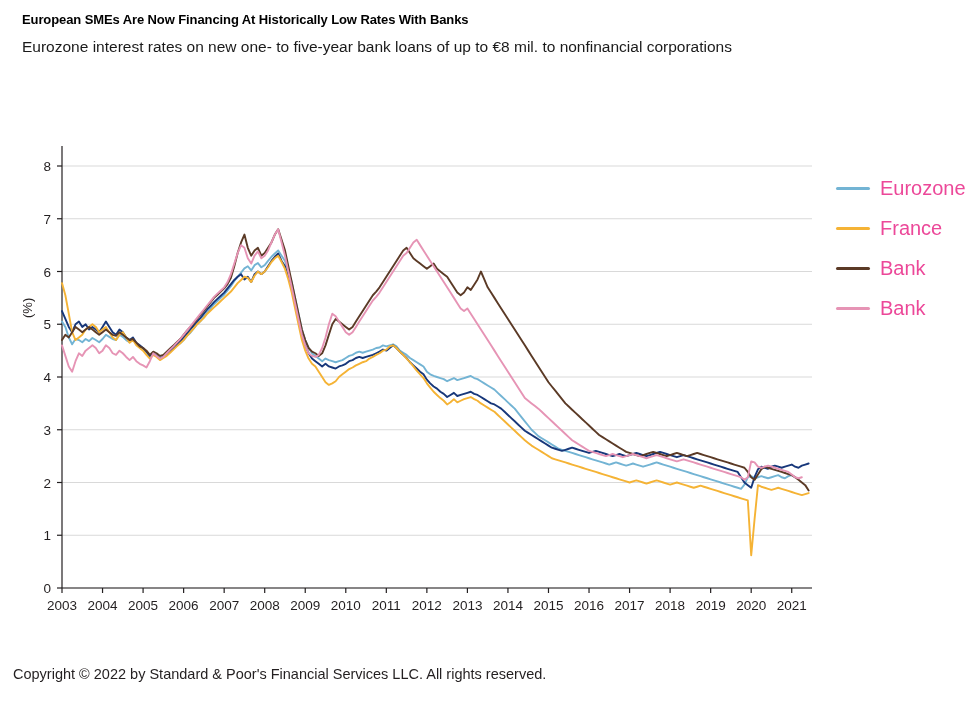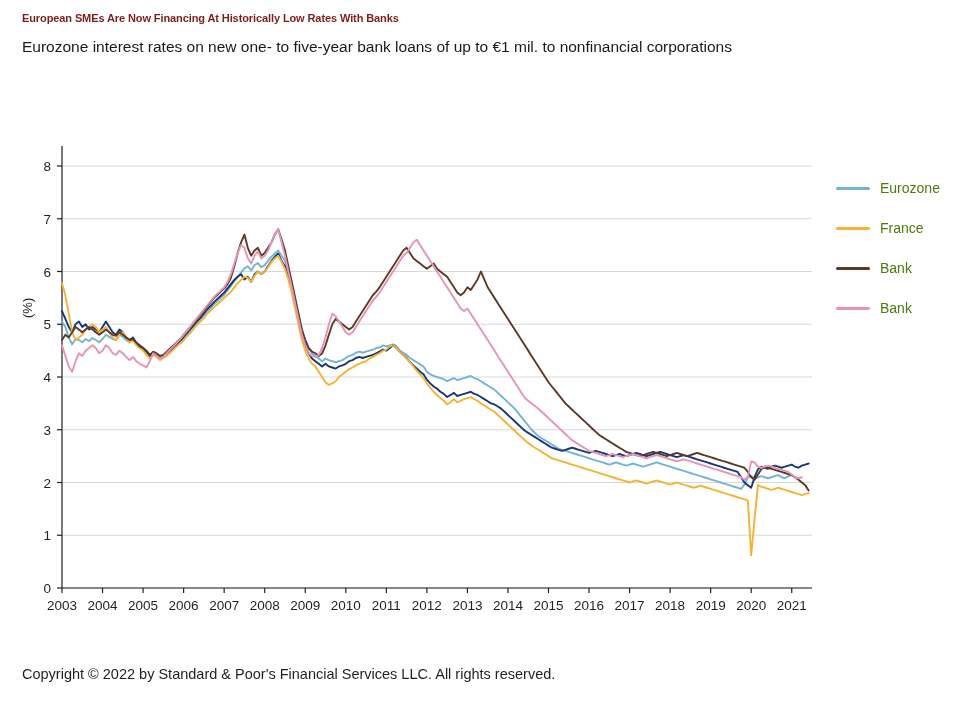--- a/index.html
+++ b/index.html
@@ -16,24 +16,24 @@
     overflow: hidden;
   }
   .page {
     position: absolute;
     inset: 0;
   }
   .title {
     position: absolute;
     left: 22px;
     top: 12px;
-    font-size: 11px;
+    font-size: 13px;
     font-weight: bold;
     letter-spacing: -0.1px;
-    color: #7f1d1d;
+    color: #000000;
   }
   .subtitle {
     position: absolute;
     left: 22px;
     top: 36px;
     width: 810px;
     font-size: 15.5px;
     line-height: 1.42;
     color: #1a1a1a;
   }
@@ -70,51 +70,51 @@
     height: 40px;
   }
   .legend-swatch {
     width: 34px;
     height: 3px;
     border-radius: 2px;
     margin-right: 10px;
     flex: 0 0 auto;
   }
   .legend-label {
-    font-size: 14px;
-    color: #4d7c0f;
+    font-size: 20px;
+    color: #ec4899;
     white-space: nowrap;
   }
   .source {
     position: absolute;
     left: 22px;
     top: 640px;
     font-size: 14.5px;
     color: #231f20;
   }
   .copyright {
     position: absolute;
-    left: 22px;
+    left: 13px;
     top: 666px;
     font-size: 14.5px;
     color: #231f20;
   }
   .tick-label {
     font-size: 13.5px;
     fill: #231f20;
     font-family: "Liberation Sans", sans-serif;
   }
 </style>
 </head>
 <body>
 
 <div class="page">
 
   <div class="title">European SMEs Are Now Financing At Historically Low Rates With Banks</div>
-  <div class="subtitle">Eurozone interest rates on new one- to five-year bank loans of up to €1 mil. to nonfinancial corporations</div>
+  <div class="subtitle">Eurozone interest rates on new one- to five-year bank loans of up to €8 mil. to nonfinancial corporations</div>
 
   <div class="plot-wrap">
     <svg class="chart" id="chart-svg" width="978" height="704">
         <line x1="62" x2="812" y1="588" y2="588" stroke="#d9d9d9" stroke-width="1"></line>
         <line x1="62" x2="812" y1="535.25" y2="535.25" stroke="#d9d9d9" stroke-width="1"></line>
         <line x1="62" x2="812" y1="482.5" y2="482.5" stroke="#d9d9d9" stroke-width="1"></line>
         <line x1="62" x2="812" y1="429.75" y2="429.75" stroke="#d9d9d9" stroke-width="1"></line>
         <line x1="62" x2="812" y1="377" y2="377" stroke="#d9d9d9" stroke-width="1"></line>
         <line x1="62" x2="812" y1="324.25" y2="324.25" stroke="#d9d9d9" stroke-width="1"></line>
         <line x1="62" x2="812" y1="271.5" y2="271.5" stroke="#d9d9d9" stroke-width="1"></line>

